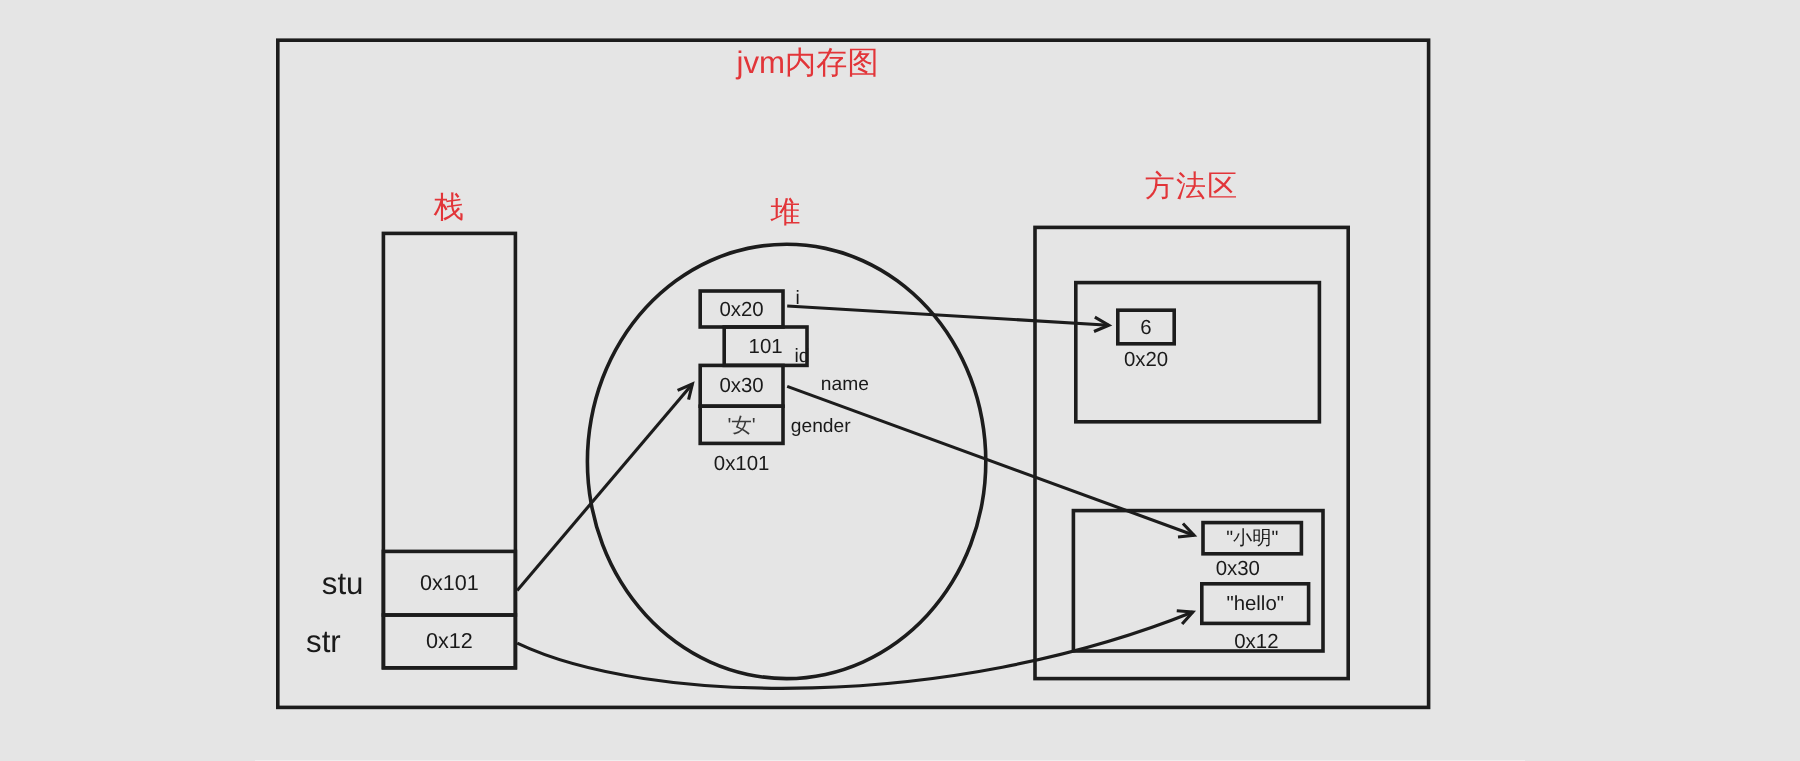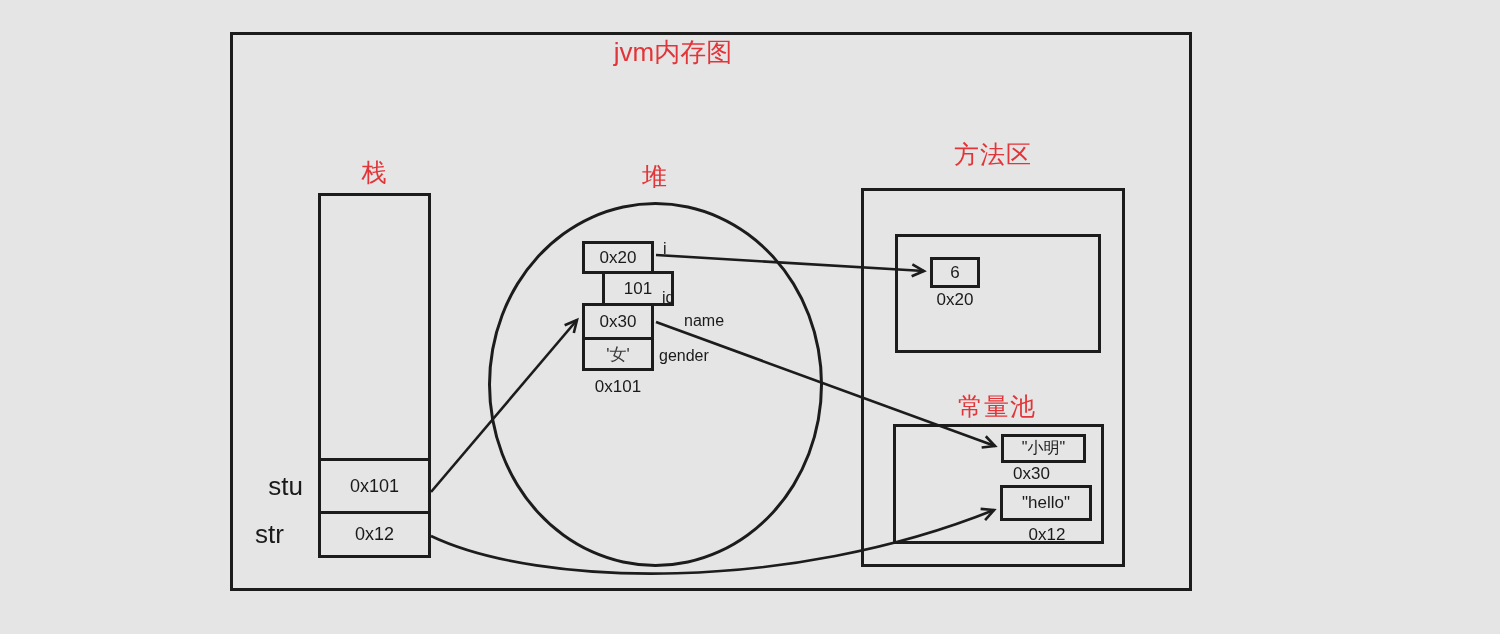--- a/index.html
+++ b/index.html
@@ -73,21 +73,20 @@
   <div class="abs box" style="left:861px;top:188px;width:264px;height:379px;"></div>
 
 
   <div class="abs box" style="left:895px;top:234px;width:206px;height:119px;"></div>
 
   <div class="abs box center smallval" style="left:930px;top:257px;width:50px;height:31px;">
     <span>6</span>
   </div>
   <div class="abs addr" style="left:925px;top:290px;width:60px;">0x20</div>
 
-  <div class="abs section-label red center" style="left:865px;top:392px;width:264px;height:28px;">常量池</div>
 
   <div class="abs box" style="left:893px;top:424px;width:211px;height:120px;"></div>
 
   <div class="abs box center fieldname" style="left:1001px;top:434px;width:85px;height:29px;">
     <span>"小明"</span>
   </div>
   <div class="abs addr" style="left:989px;top:464px;width:85px;">0x30</div>
 
   <div class="abs box center smallval" style="left:1000px;top:485px;width:92px;height:36px;">
     <span>"hello"</span>

